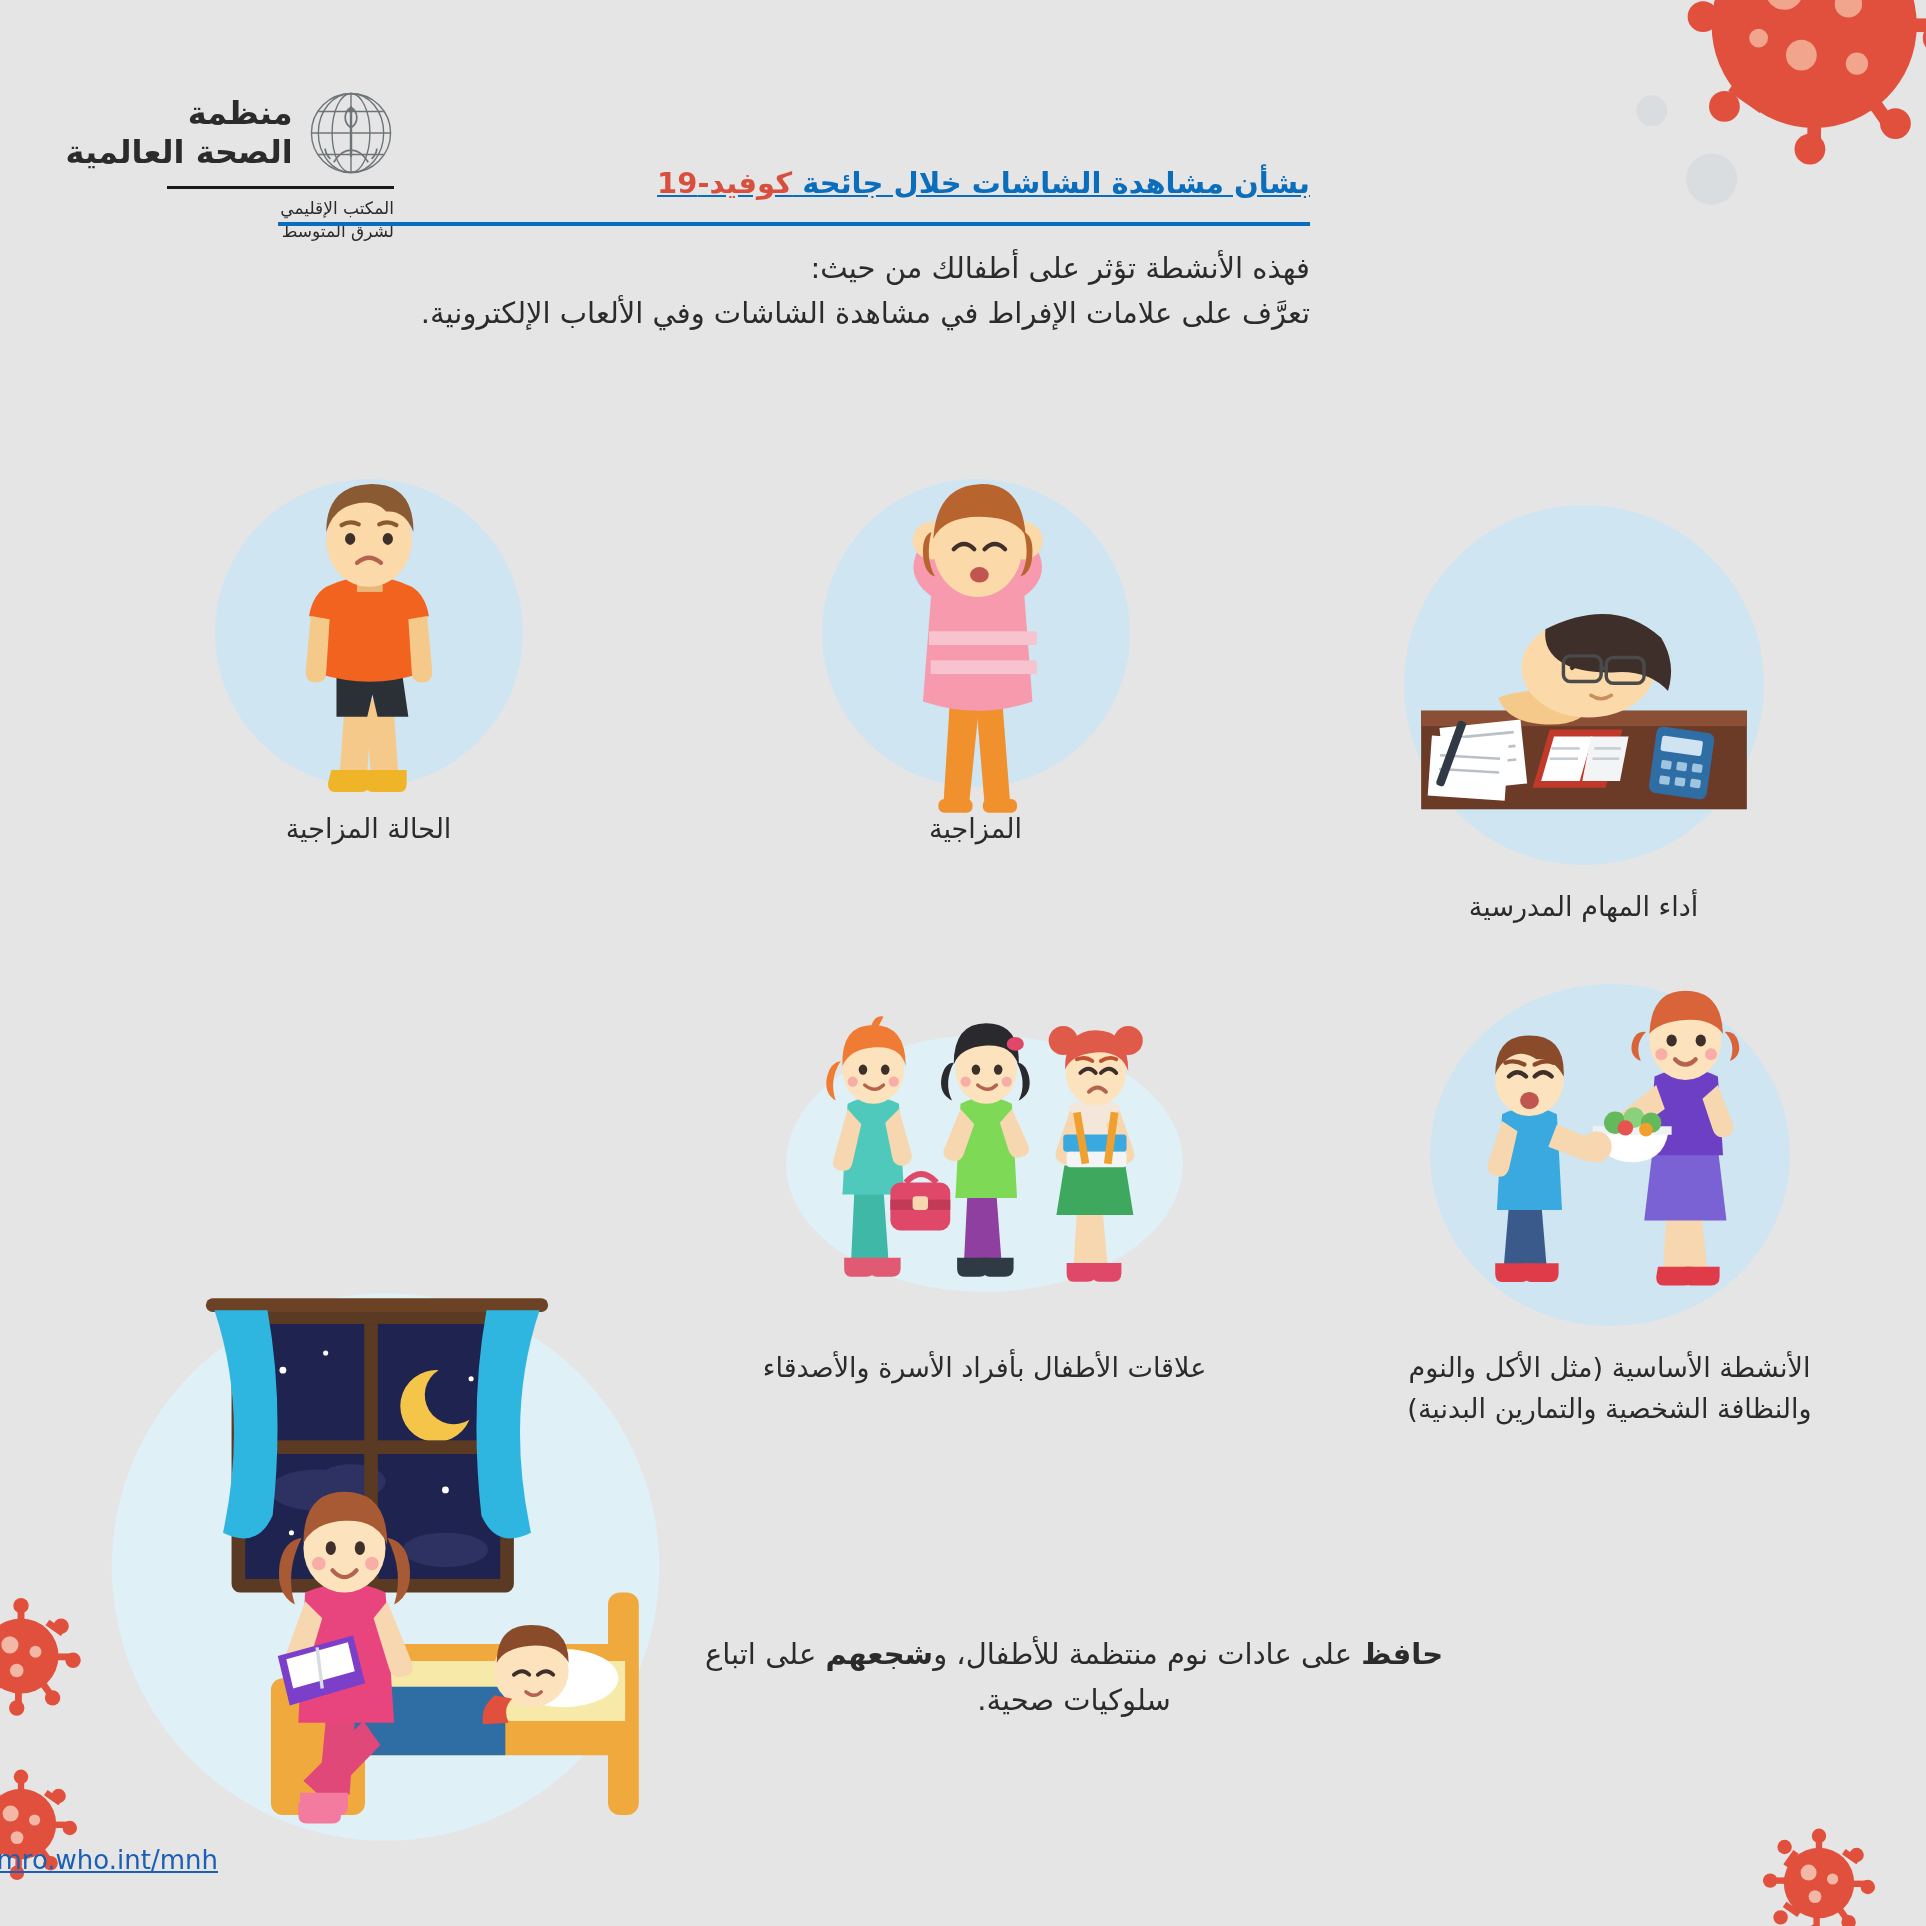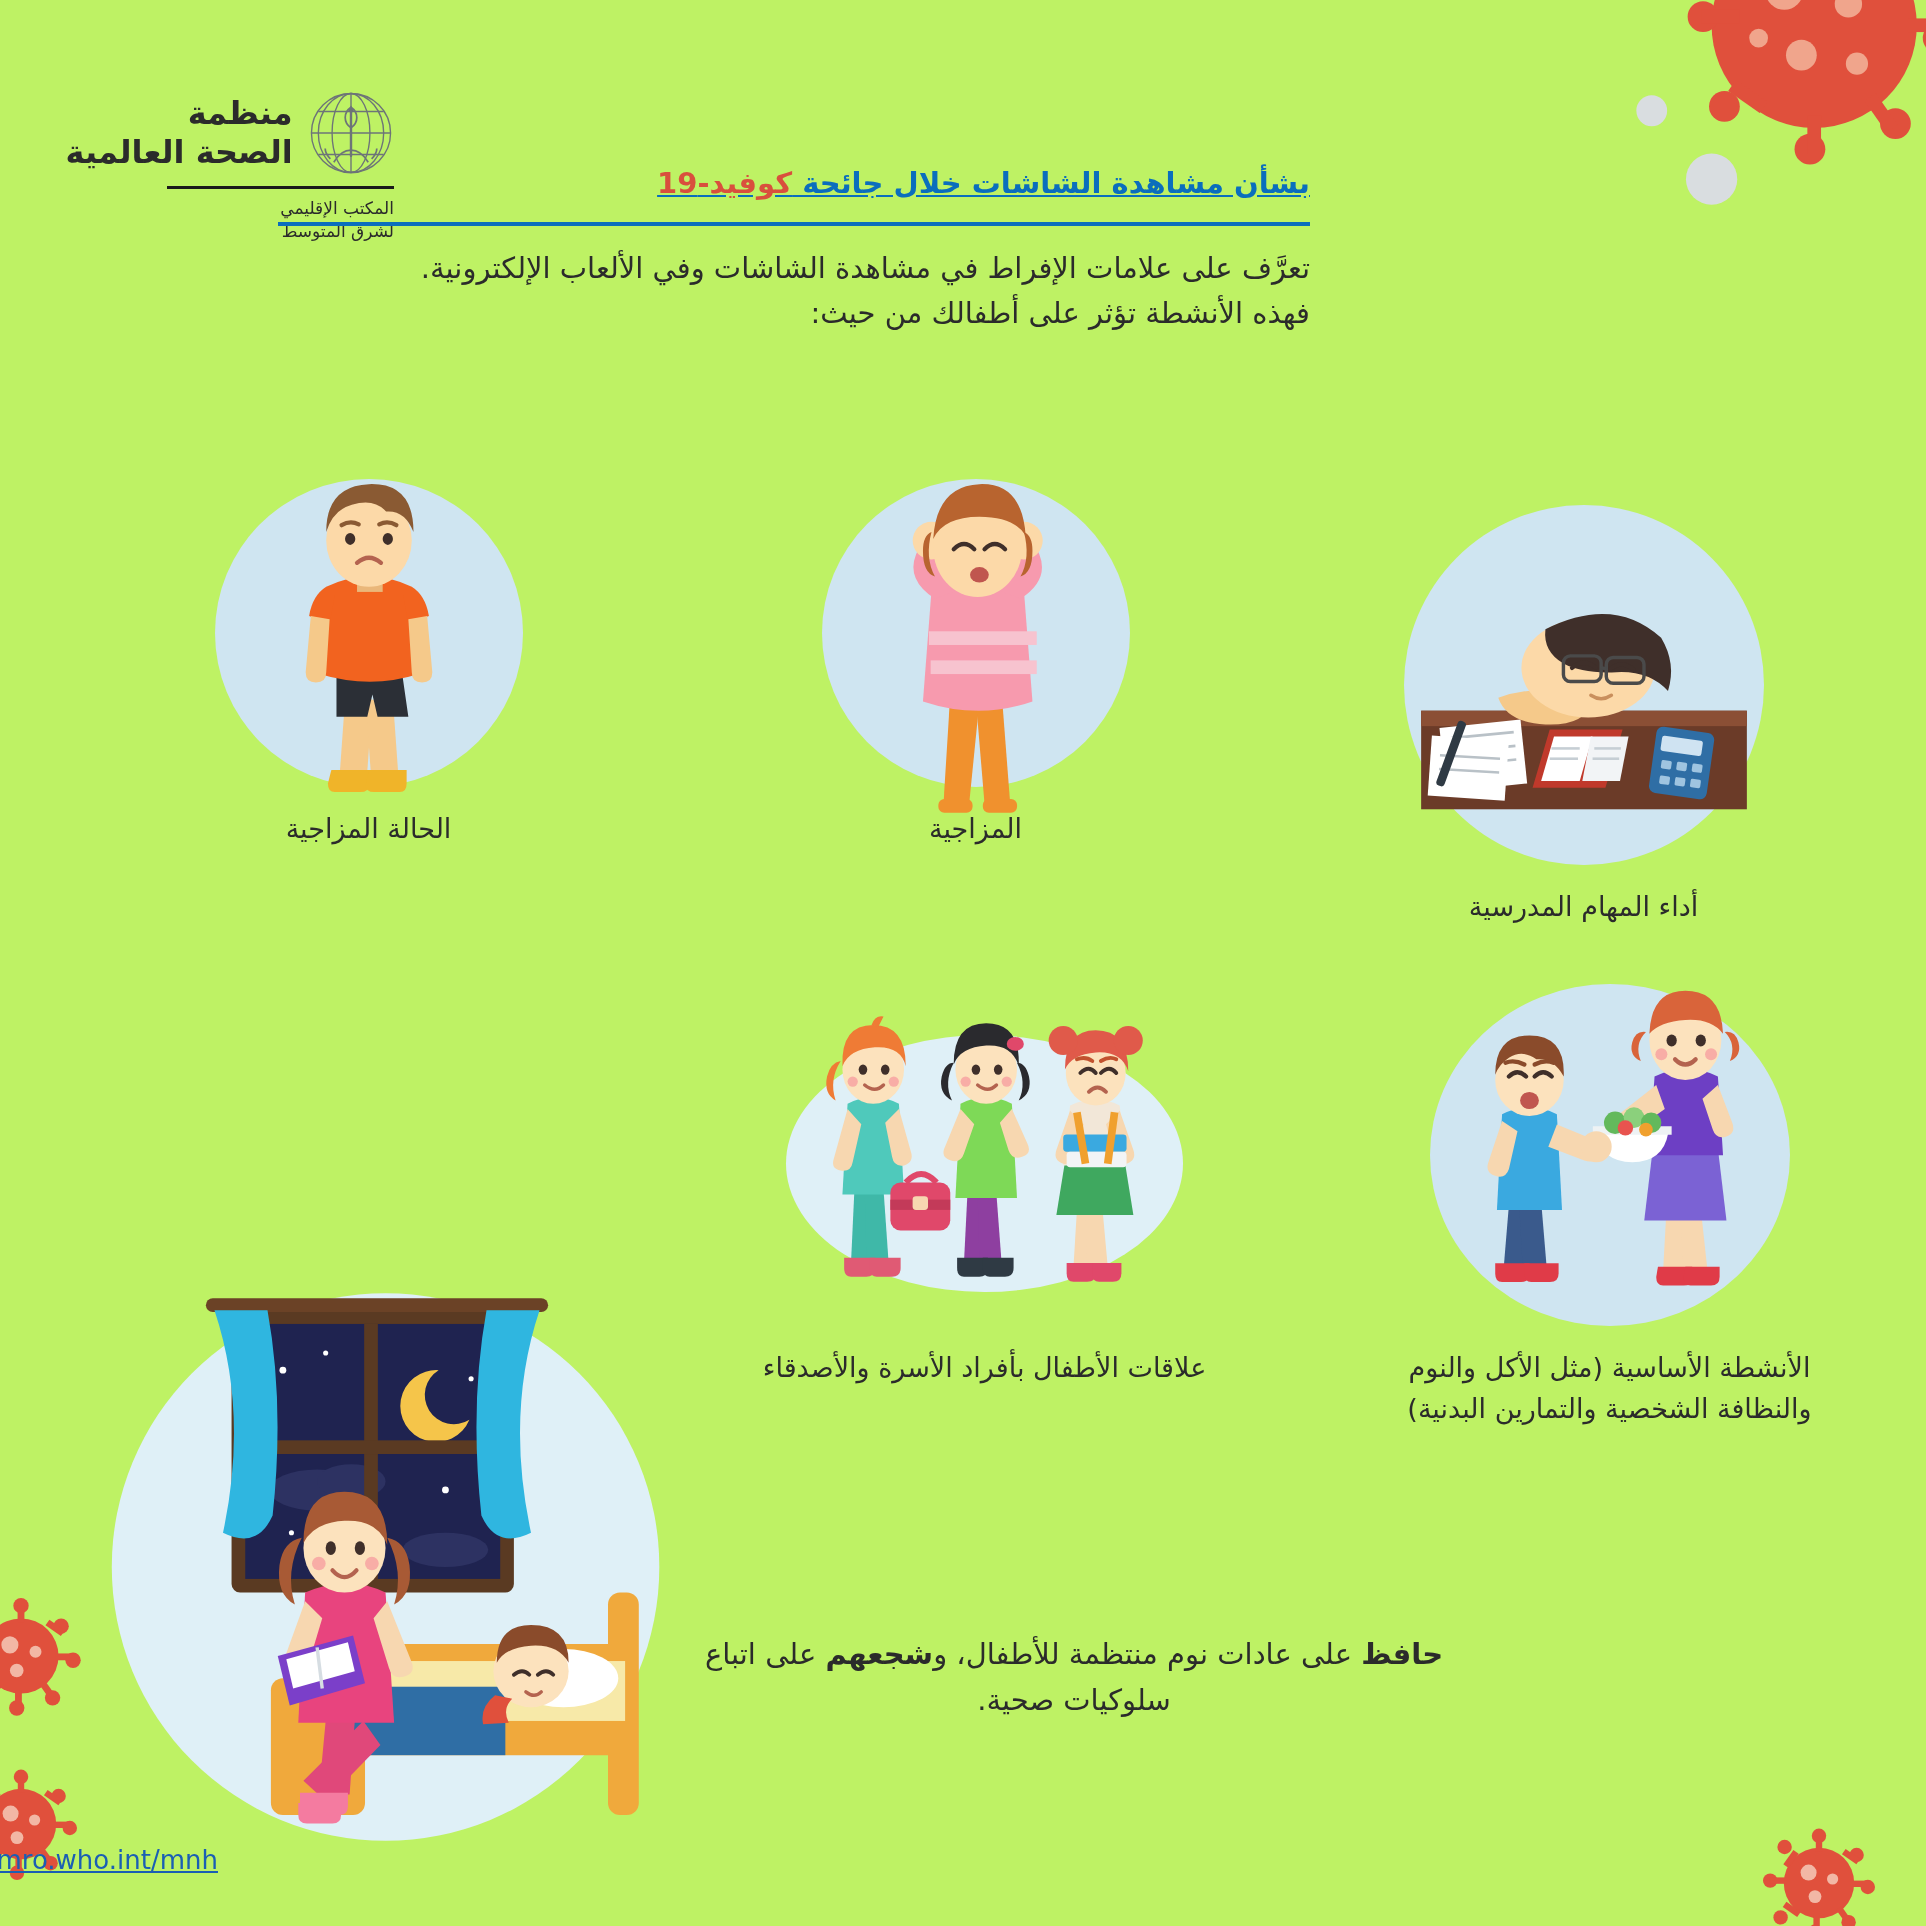--- a/index.html
+++ b/index.html
@@ -5,21 +5,21 @@
   * { box-sizing: border-box; margin: 0; padding: 0; }
   html, body {
     width: 1926px; height: 1926px;
     background: #ffffff;
     font-family: "DejaVu Sans", "Liberation Sans", sans-serif;
     overflow: hidden;
   }
   .page {
     position: relative;
     width: 1926px; height: 1926px;
-    background: #bef264;
+    background: #e5e5e5;
     overflow: hidden;
   }
 
   
   .virus { position: absolute; }
   .virus svg { display: block; }
 
   
   .logo-block {
     position: absolute;
@@ -305,22 +305,22 @@
       <div>لشرق المتوسط</div>
     </div>
   </div>
 
   <div class="header">
     <div class="title-line2">
       <span>بشأن مشاهدة الشاشات خلال جائحة </span><span class="accent">كوفيد-19</span>
     </div>
     <div class="title-rule"></div>
     <div class="subtitle">
+      <div>فهذه الأنشطة تؤثر على أطفالك من حيث:</div>
       <div>تعرَّف على علامات الإفراط في مشاهدة الشاشات وفي الألعاب الإلكترونية.</div>
-      <div>فهذه الأنشطة تؤثر على أطفالك من حيث:</div>
     </div>
   </div>
 
   <div class="card card-school">
     <div class="blob" style="width:360px;height:360px;">
       <div class="circle"></div>
       <svg class="art" viewBox="0 0 420 420">
 
         <rect x="20" y="240" width="380" height="115" fill="#6b3b28"></rect>
         <rect x="20" y="240" width="380" height="18" fill="#8b4f35"></rect>

